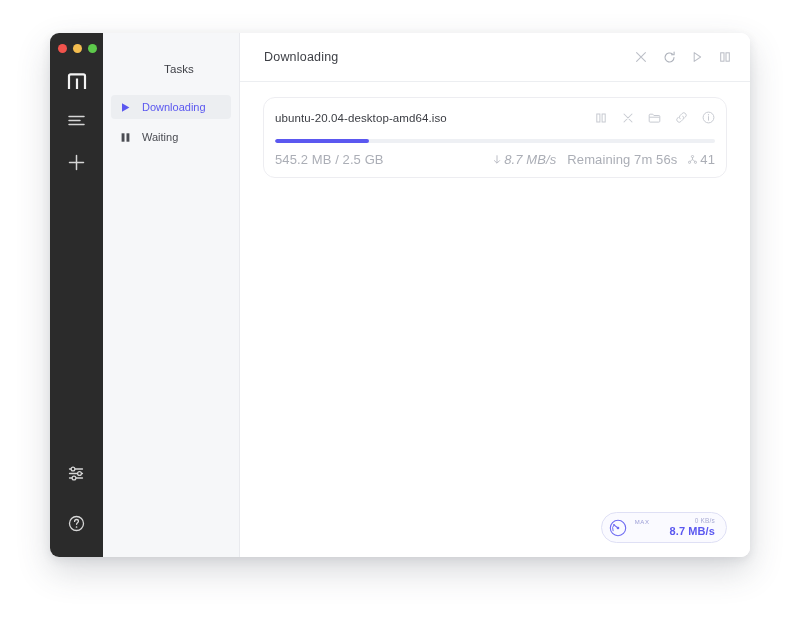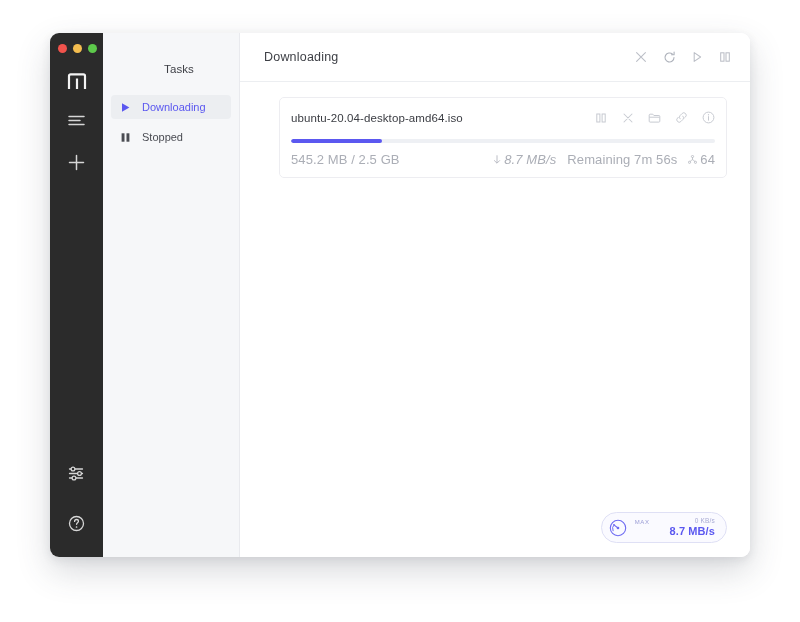--- a/index.html
+++ b/index.html
@@ -129,25 +129,24 @@
     letter-spacing: .2px;
   }
   .header-actions { display: flex; align-items: center; gap: 14px; color: #b9bcc4; }
   .header-actions .hic { width: 14px; height: 14px; display:flex; align-items:center; justify-content:center; }
 
   .main-body { flex: 1 1 auto; padding: 15px 23px 0 23px; position: relative; }
 
   
   .task-card {
     border: 1px solid #ededf1;
-    border-radius: 5px;
+    border-radius: 12px;
     background: #fff;
     padding: 13px 11px 10px 11px;
     box-sizing: border-box;
-    margin-left: 16px;
   }
   .card-top { display: flex; align-items: center; }
   .card-name {
     font-size: 11.5px;
     color: #3a3c42;
     flex: 1 1 auto;
     letter-spacing: .1px;
   }
   .card-actions { display: flex; align-items: center; gap: 14px; color: #c3c6cd; }
   .card-actions .cic { width: 13px; height: 13px; display:flex; align-items:center; justify-content:center; }
@@ -270,21 +269,21 @@
           <span>Downloading</span>
         </div>
 
         <div class="task-item">
           <span class="ic">
             <svg width="11" height="11" viewBox="0 0 11 11" aria-hidden="true">
               <rect x="1.6" y="1.3" width="2.9" height="8.4" fill="#4a4c53"></rect>
               <rect x="6.5" y="1.3" width="2.9" height="8.4" fill="#4a4c53"></rect>
             </svg>
           </span>
-          <span>Stopped</span>
+          <span>Waiting</span>
         </div>
 
 
       </div>
     </div>
 
     <div class="main">
 
       <div class="main-header">
         <div class="main-title">Downloading</div>
@@ -388,21 +387,21 @@
 
               <span class="stat">
                 <span class="sic">
                   <svg width="9" height="9" viewBox="0 0 9 9" fill="none" aria-hidden="true">
                     <circle cx="4.5" cy="1.5" r="1.1" stroke="#b4b7bf" stroke-width="0.8"></circle>
                     <circle cx="1.5" cy="7.3" r="1.1" stroke="#b4b7bf" stroke-width="0.8"></circle>
                     <circle cx="7.5" cy="7.3" r="1.1" stroke="#b4b7bf" stroke-width="0.8"></circle>
                     <path d="M4.5 2.7v2.1M3.6 5.2 2.2 6.4M5.4 5.2 6.8 6.4" stroke="#b4b7bf" stroke-width="0.8" stroke-linecap="round"></path>
                   </svg>
                 </span>
-                <span>64</span>
+                <span>41</span>
               </span>
 
             </div>
           </div>
 
         </div>
 
         <div class="speed-widget">
           <span class="gauge">
             <svg width="18" height="18" viewBox="0 0 18 18" fill="none" aria-hidden="true">

